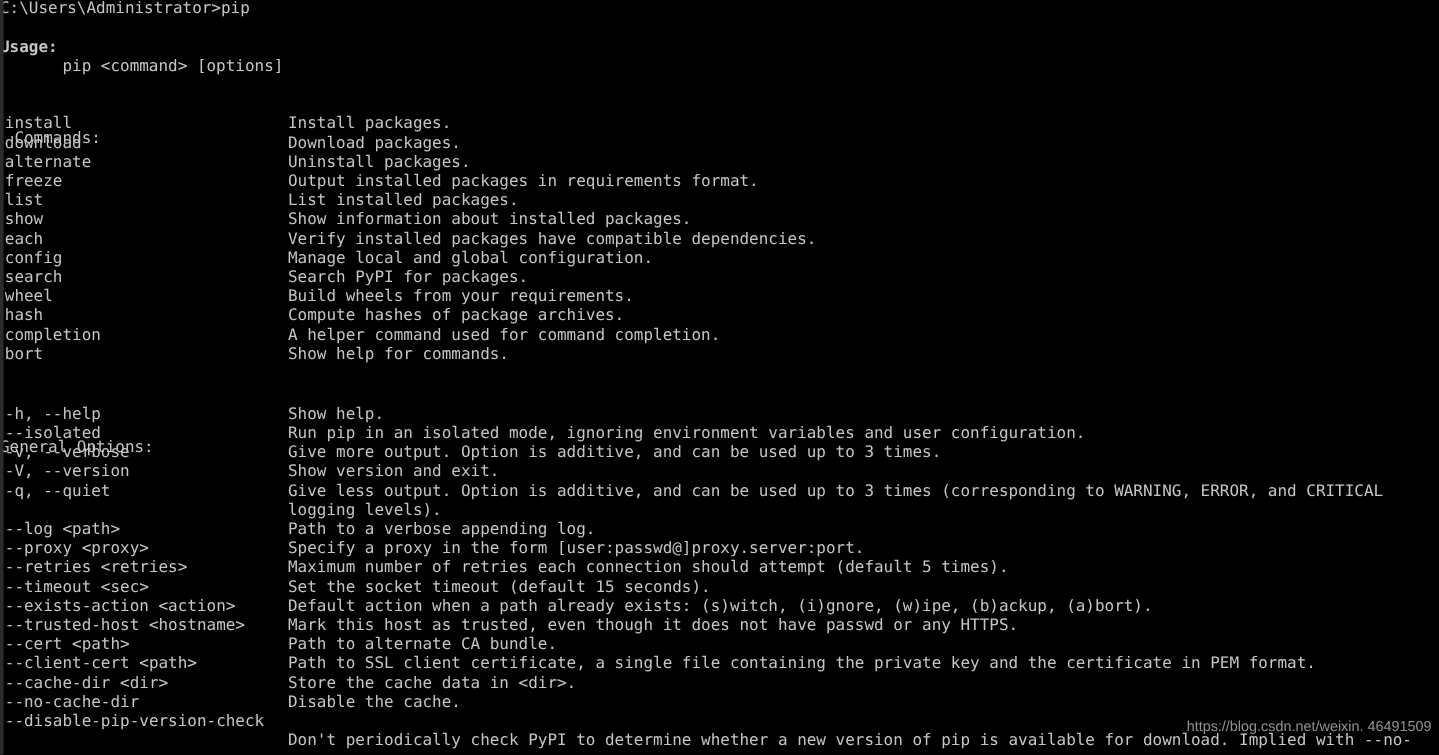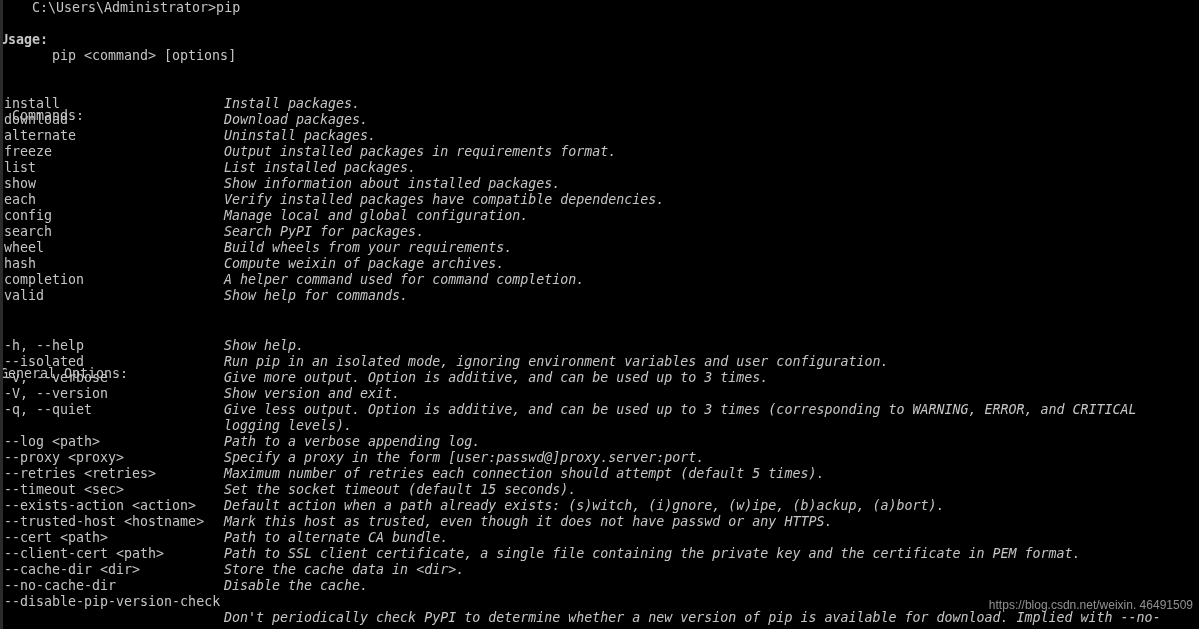--- a/index.html
+++ b/index.html
@@ -49,23 +49,22 @@
     font-family: "DejaVu Sans Mono", "Liberation Mono", monospace;
   }
 
   .col-term {
     position: absolute;
     left: 4px;
     white-space: pre;
   }
   .col-desc {
     position: absolute;
-    left: 224px;
+    left: 240px;
     white-space: pre;
-    font-style: italic;
   }
 
   #watermark {
     position: absolute;
     right: 6px;
     top: 598px;
     font-family: "Liberation Sans", "DejaVu Sans", sans-serif;
     font-size: 12px;
     color: rgba(200, 200, 200, 0.72);
     letter-spacing: 0px;
@@ -75,43 +74,43 @@
   }
 </style>
 </head>
 <body>
 
 <div id="left-gutter"></div>
 
 <div id="console">
 
   
-  <div class="line" style="top:0px;"><span class="col-term" style="left:0px;padding-left:32px;">C:\Users\Administrator&gt;pip</span></div>
+  <div class="line" style="top:0px;"><span class="col-term" style="left:0px;">C:\Users\Administrator&gt;pip</span></div>
 
   
   <div class="line" style="top:32px;"><span class="col-term" style="left:0px;font-weight:bold;">Usage:</span></div>
   <div class="line" style="top:48px;"><span class="col-term" style="left:0px;margin-left:36px;">  pip &lt;command&gt; [options]</span></div>
 
   
   <div class="line" style="top:80px;"><span class="col-term" style="left:12px;margin-top:28px;">Commands:</span></div>
 
   
   <div class="line" style="top:96px;"><span class="col-term">install</span><span class="col-desc">Install packages.</span></div>
   <div class="line" style="top:112px;"><span class="col-term">download</span><span class="col-desc">Download packages.</span></div>
   <div class="line" style="top:128px;"><span class="col-term">alternate</span><span class="col-desc">Uninstall packages.</span></div>
   <div class="line" style="top:144px;"><span class="col-term">freeze</span><span class="col-desc">Output installed packages in requirements format.</span></div>
   <div class="line" style="top:160px;"><span class="col-term">list</span><span class="col-desc">List installed packages.</span></div>
   <div class="line" style="top:176px;"><span class="col-term">show</span><span class="col-desc">Show information about installed packages.</span></div>
   <div class="line" style="top:192px;"><span class="col-term">each</span><span class="col-desc">Verify installed packages have compatible dependencies.</span></div>
   <div class="line" style="top:208px;"><span class="col-term">config</span><span class="col-desc">Manage local and global configuration.</span></div>
   <div class="line" style="top:224px;"><span class="col-term">search</span><span class="col-desc">Search PyPI for packages.</span></div>
   <div class="line" style="top:240px;"><span class="col-term">wheel</span><span class="col-desc">Build wheels from your requirements.</span></div>
-  <div class="line" style="top:256px;"><span class="col-term">hash</span><span class="col-desc">Compute weixin of package archives.</span></div>
+  <div class="line" style="top:256px;"><span class="col-term">hash</span><span class="col-desc">Compute hashes of package archives.</span></div>
   <div class="line" style="top:272px;"><span class="col-term">completion</span><span class="col-desc">A helper command used for command completion.</span></div>
-  <div class="line" style="top:288px;"><span class="col-term">valid</span><span class="col-desc">Show help for commands.</span></div>
+  <div class="line" style="top:288px;"><span class="col-term">bort</span><span class="col-desc">Show help for commands.</span></div>
 
   
   <div class="line" style="top:322px;"><span class="col-term" style="left:0px;margin-top:44px;">General Options:</span></div>
 
   
   <div class="line" style="top:338px;"><span class="col-term">-h, --help</span><span class="col-desc">Show help.</span></div>
   <div class="line" style="top:354px;"><span class="col-term">--isolated</span><span class="col-desc">Run pip in an isolated mode, ignoring environment variables and user configuration.</span></div>
   <div class="line" style="top:370px;"><span class="col-term">-v, --verbose</span><span class="col-desc">Give more output. Option is additive, and can be used up to 3 times.</span></div>
   <div class="line" style="top:386px;"><span class="col-term">-V, --version</span><span class="col-desc">Show version and exit.</span></div>
   <div class="line" style="top:402px;"><span class="col-term">-q, --quiet</span><span class="col-desc">Give less output. Option is additive, and can be used up to 3 times (corresponding to WARNING, ERROR, and CRITICAL</span></div>

